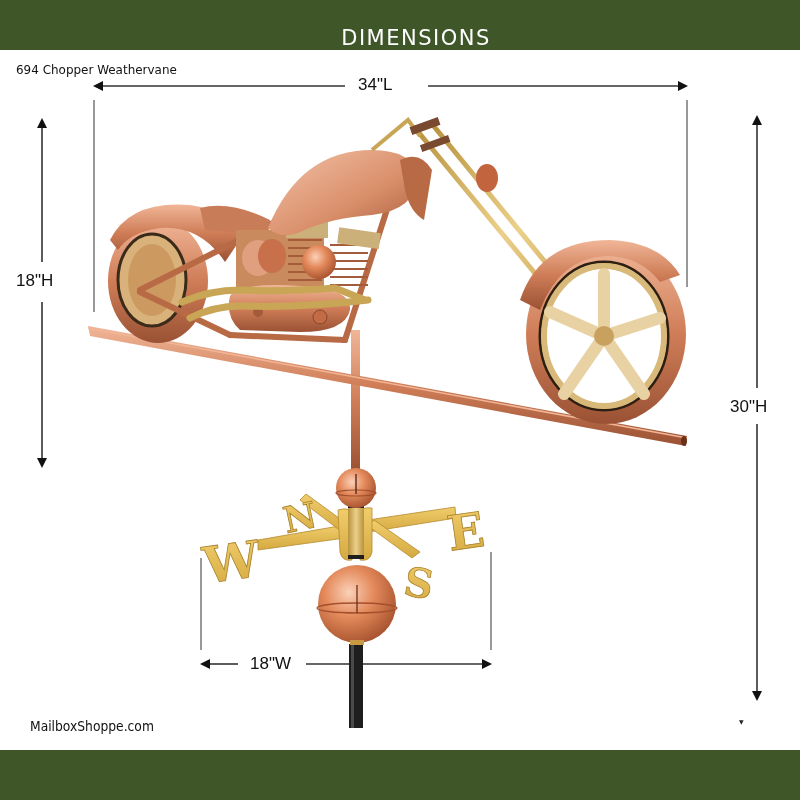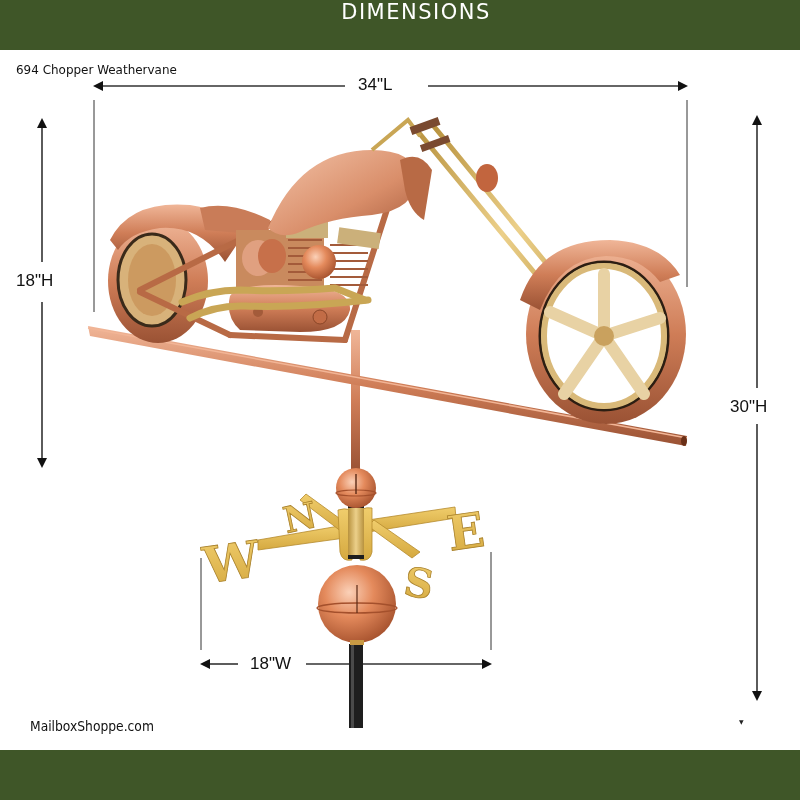--- a/index.html
+++ b/index.html
@@ -2,21 +2,21 @@
 <html><head>
 <meta charset="utf-8">
 <style>
   * { margin: 0; padding: 0; box-sizing: border-box; }
   html, body { width: 800px; height: 800px; overflow: hidden; background: #ffffff; }
   body { position: relative; font-family: "DejaVu Sans", sans-serif; }
 
   .header-bar {
     position: absolute; left: 0; top: 0; width: 800px; height: 50px;
     background: #3f5628;
-    display: flex; align-items: flex-start; justify-content: center; padding-left: 32px;
+    display: flex; align-items: flex-end; justify-content: center; padding-left: 32px;
   }
   .header-title {
     color: #ffffff; font-family: "DejaVu Sans", sans-serif;
     font-size: 21px; letter-spacing: 1.5px; font-weight: normal;
   }
   .footer-bar {
     position: absolute; left: 0; top: 750px; width: 800px; height: 50px;
     background: #3f5628;
   }
 

